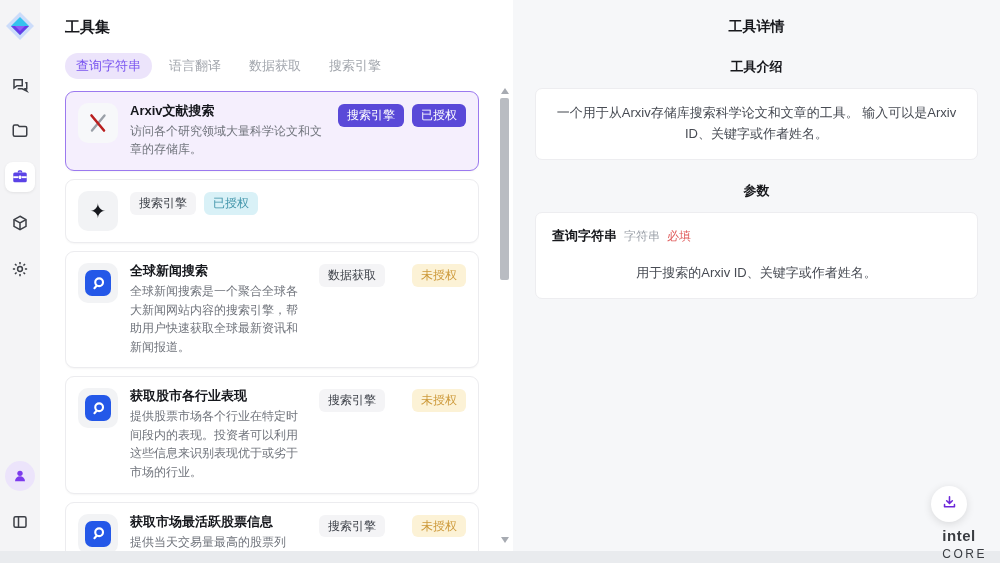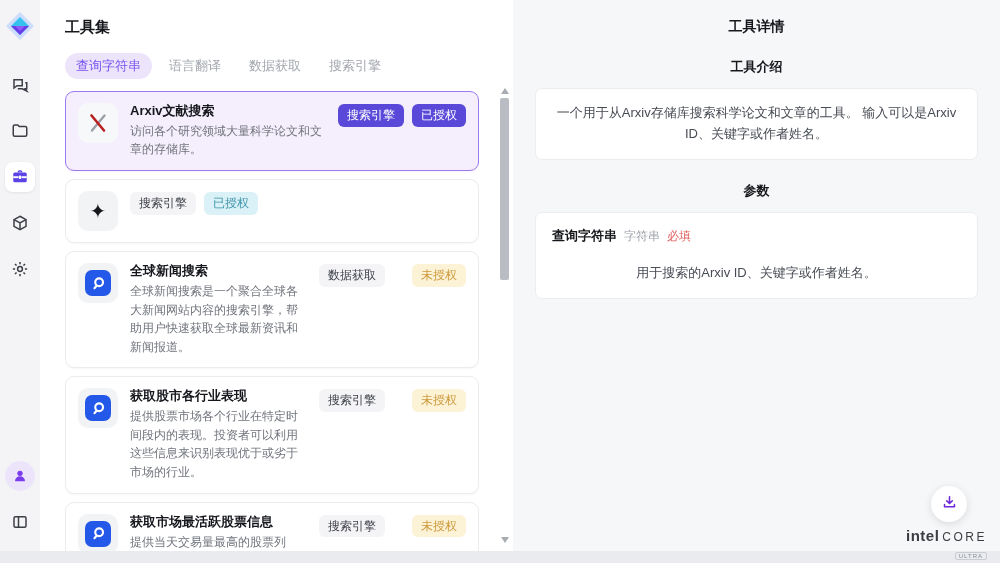--- a/index.html
+++ b/index.html
@@ -84,21 +84,21 @@
   .param-req { font-size:12px; color:#e05d5d; }
   .param-desc { font-size:13px; color:#474b53; margin-top:16px; }
 
   
   .fab {
     position:absolute; right:33px; top:486px; width:36px; height:36px; border-radius:50%;
     background:#ffffff; box-shadow:0 2px 8px rgba(0,0,0,.12); display:flex;
     align-items:center; justify-content:center; cursor:pointer;
   }
   .brand { position:absolute; right:13px; top:527px; text-align:right; color:#3a3d42; }
-  .brand-row { display:flex; align-items:baseline; gap:3px; justify-content:flex-end; }
+  .brand-row { display:flex; align-items:baseline; gap:3px; justify-content:flex-end;flex-direction:column; }
   .brand-primary { font-size:15px; font-weight:bold; letter-spacing:.5px; }
   .brand-secondary { font-size:12px; letter-spacing:2.5px; text-transform:uppercase; }
   .brand-badge {
     display:inline-block; font-size:6px; letter-spacing:1px; color:#8a8e94;
     border:1px solid #c9ccd1; border-radius:2px; padding:0 3px; margin-top:2px;
   }
 </style>
 </head>
 <body>
 

